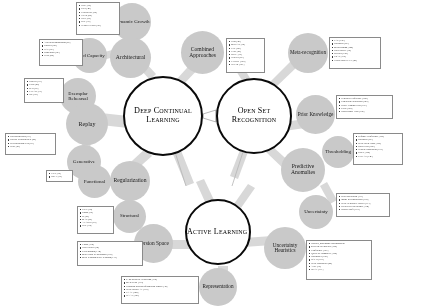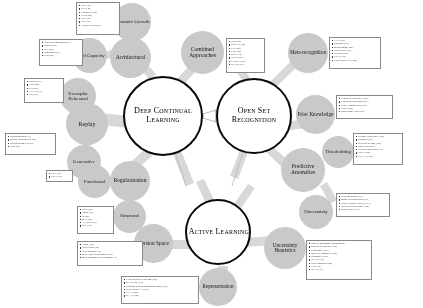--- a/index.html
+++ b/index.html
@@ -25,21 +25,21 @@
     box-sizing:border-box;
     z-index:3;
   }
   .node span{display:block;padding:0 1px;}
 
   .hub{
     position:absolute;
     border-radius:50%;
     background:#ffffff;
     border:2.2px solid #0a0a0a;
-    display:flex;align-items:center;justify-content:flex-end;
+    display:flex;align-items:center;justify-content:flex-start;
     text-align:center;
     font-variant:small-caps;
     font-family:"Liberation Serif", serif;
     color:#000;
     line-height:1.08;
     letter-spacing:.2px;
     z-index:6;
     box-sizing:border-box;
   }
 

